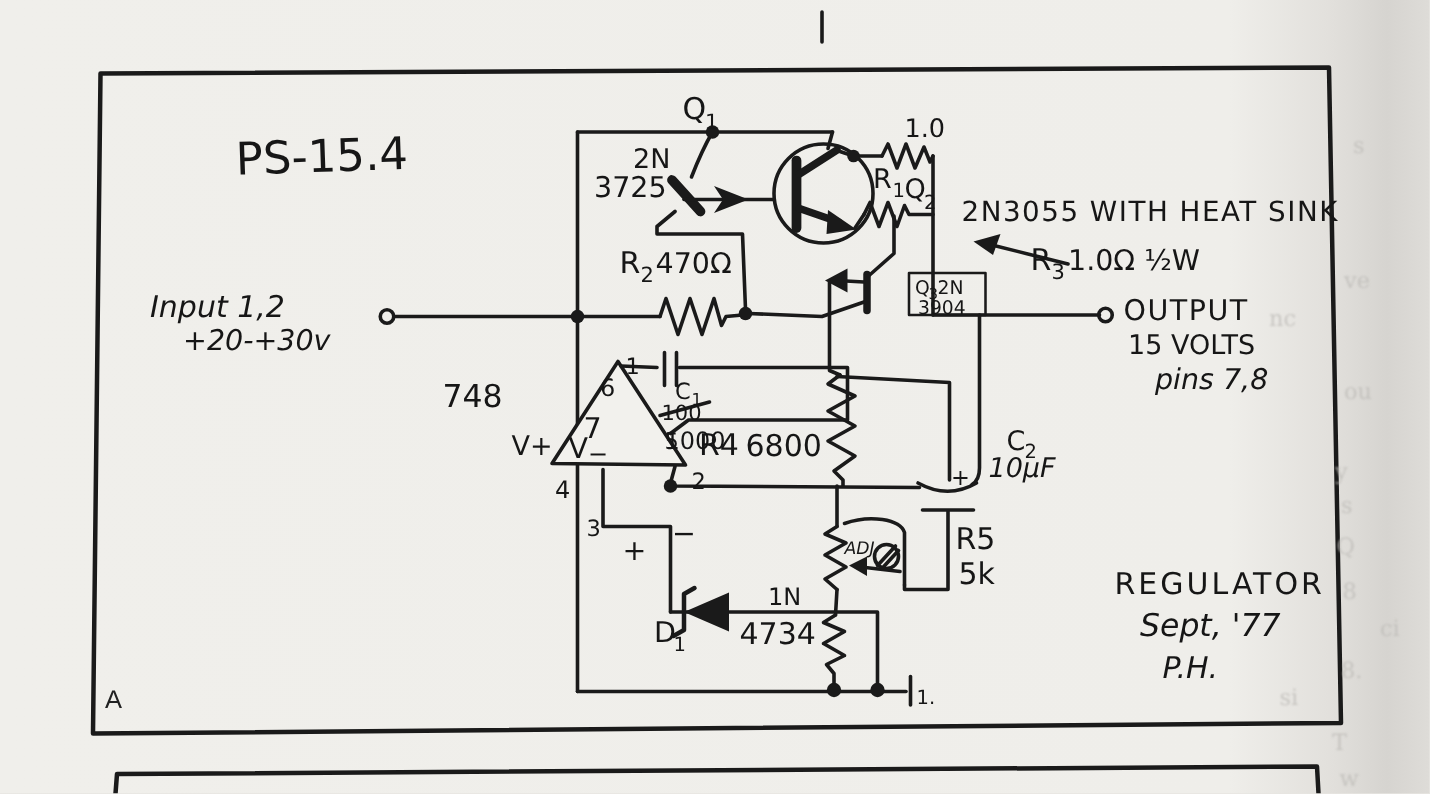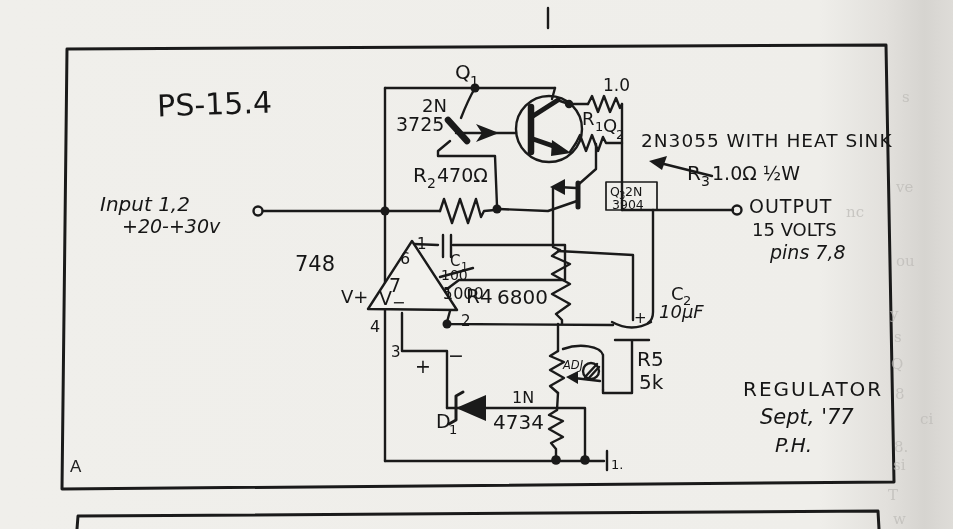--- a/index.html
+++ b/index.html
@@ -181,18 +181,18 @@
     <span class="bleed" style="left:902px;top:88px">s</span>
     <span class="bleed" style="left:896px;top:178px">ve</span>
     <span class="bleed" style="left:846px;top:203px">nc</span>
     <span class="bleed" style="left:896px;top:252px">ou</span>
     <span class="bleed" style="left:890px;top:305px">y</span>
     <span class="bleed" style="left:894px;top:328px">s</span>
     <span class="bleed" style="left:891px;top:355px">Q</span>
     <span class="bleed" style="left:895px;top:385px">8</span>
     <span class="bleed" style="left:920px;top:410px">ci</span>
     <span class="bleed" style="left:894px;top:438px">8.</span>
-    <span class="bleed" style="left:893px;top:456px">si</span>
+    <span class="bleed" style="left:853px;top:456px">si</span>
     <span class="bleed" style="left:888px;top:486px">T</span>
     <span class="bleed" style="left:893px;top:510px">w</span>
   </div>
 
 </div>
 
 </body></html>

